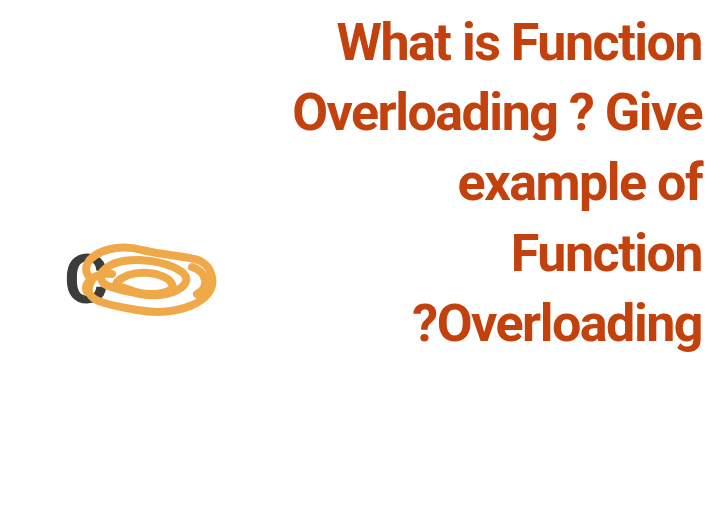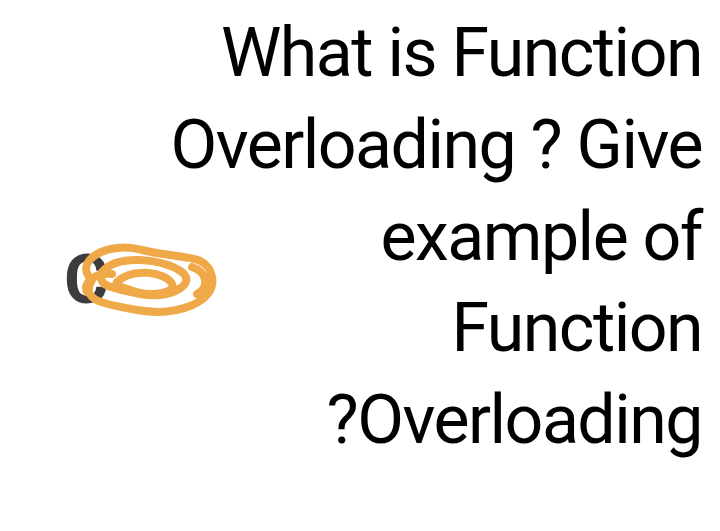--- a/index.html
+++ b/index.html
@@ -16,23 +16,23 @@
       overflow: hidden;
     }
     .text-container {
       position: absolute;
       top: 8px;
       right: 18px;
       left: 18px;
       text-align: right;
     }
     .question-text {
-      font-size: 68px;
-      font-weight: 400;
-      color: #000000;
+      font-size: 52px;
+      font-weight: 700;
+      color: #c2410c;
       line-height: 1.35;
       letter-spacing: -1.5px;
       white-space: pre-line;
     }
     .scribble {
       position: absolute;
       left: 62px;
       top: 232px;
       width: 170px;
       height: 100px;

